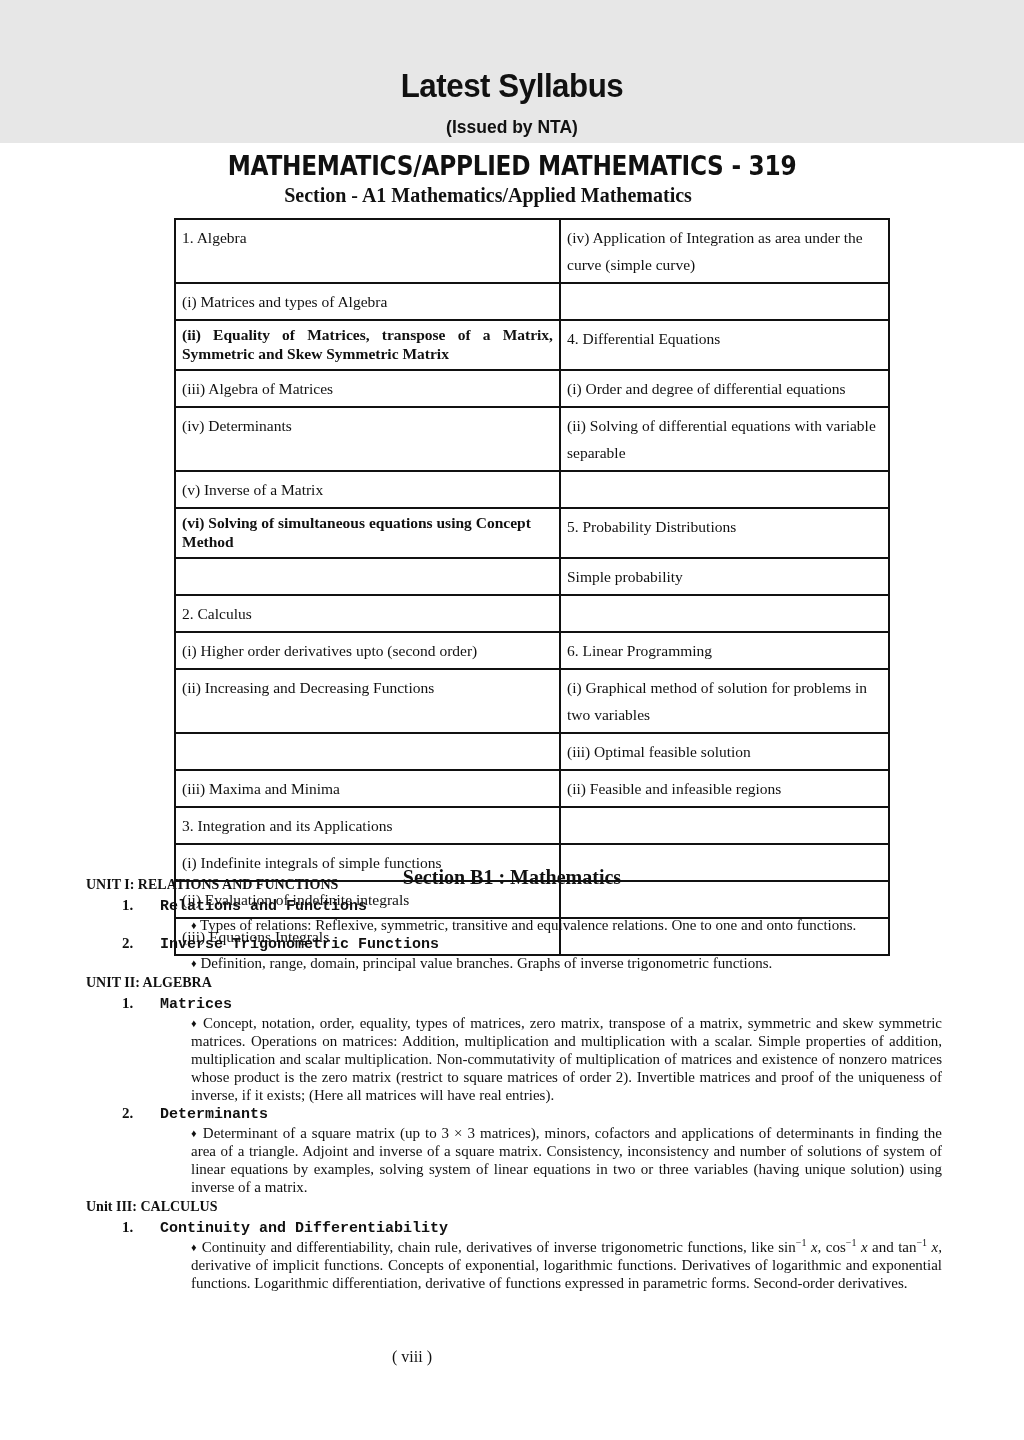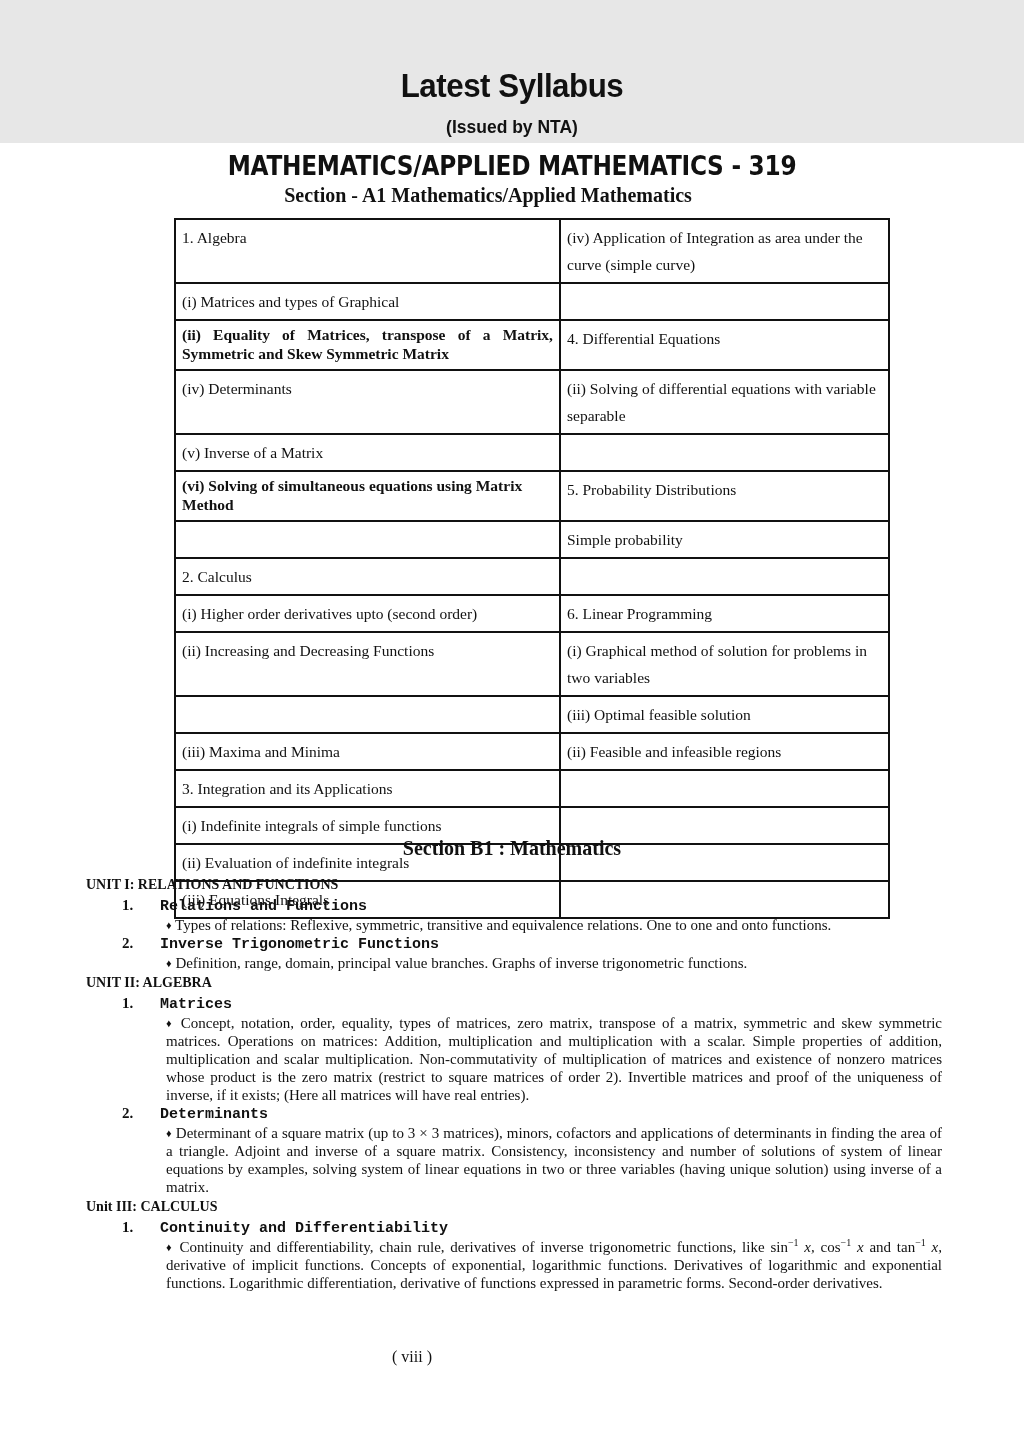--- a/index.html
+++ b/index.html
@@ -34,32 +34,32 @@
     table-layout: fixed;
   }
   table.syllabus td {
     border: 2px solid #111; vertical-align: top; padding: 4px 6px 4px 6px;
     line-height: 27px;
   }
   table.syllabus td.left { width: 371px; }
   table.syllabus td.tight { line-height: 19px; padding-top: 4px; padding-bottom: 6px; font-weight: bold; }
   table.syllabus td.justify { text-align: justify; text-align-last: left; }
   .section-b1 {
-    position: absolute; left: 0; width: 1024px; top: 837px; text-align: center;
+    position: absolute; left: 0; width: 1024px; top: 866px; text-align: center;
     font-family: "Liberation Serif", serif; font-weight: bold; font-size: 20px;
   }
   .content {
     position: absolute; left: 86px; top: 874px; width: 856px;
     font-family: "Liberation Serif", serif; font-size: 15px; line-height: 18px;
   }
   .unit-heading { font-weight: bold; font-size: 14px; line-height: 22px; margin: 0; }
   .topic { margin-left: 62px; }
   .topic-title { font-weight: bold; font-size: 15px; line-height: 18px; position: relative; }
   .topic-num { position: absolute; left: -26px; }
-  .topic-body { margin-left: 18px; text-align: justify; }
+  .topic-body { margin-left: 43px; text-align: justify; }
   .topic-title-text { margin-left: 12px; font-family: Liberation Mono, monospace; }
   .bullet { font-size: 11px; vertical-align: 1px; }
   sup { font-size: 10px; line-height: 0; }
   .page-num {
     position: absolute; left: 0; width: 824px; top: 1348px; text-align: center;
     font-family: "Liberation Serif", serif; font-size: 16px;
   }
 </style>
 </head>
 <body>
@@ -71,37 +71,41 @@
 <div class="doc-title">MATHEMATICS/APPLIED MATHEMATICS - 319</div>
 <div class="section-a1">Section - A1 Mathematics/Applied Mathematics</div>
 
 <table class="syllabus">
   <tbody>
     <tr>
       <td class="left">1. Algebra</td>
       <td> (iv) Application of Integration as area under the curve (simple curve)</td>
     </tr>
     <tr>
-      <td class="left">(i)  Matrices and types of Graphical</td>
+      <td class="left">(i)  Matrices and types of Algebra</td>
       <td></td>
     </tr>
     <tr>
       <td class="left tight justify">(ii) Equality of Matrices, transpose of a Matrix, Symmetric and Skew Symmetric Matrix</td>
       <td>4. Differential Equations</td>
     </tr>
     <tr>
+      <td class="left">(iii) Algebra of Matrices</td>
+      <td>(i) Order and degree of differential equations</td>
+    </tr>
+    <tr>
       <td class="left">(iv) Determinants</td>
       <td>(ii) Solving of differential equations with variable separable</td>
     </tr>
     <tr>
       <td class="left">(v) Inverse of a Matrix</td>
       <td></td>
     </tr>
     <tr>
-      <td class="left tight">(vi) Solving of simultaneous equations using Matrix Method</td>
+      <td class="left tight">(vi) Solving of simultaneous equations using Concept Method</td>
       <td>5. Probability Distributions</td>
     </tr>
     <tr>
       <td class="left"></td>
       <td>Simple probability</td>
     </tr>
     <tr>
       <td class="left">2. Calculus</td>
       <td></td>
     </tr>

